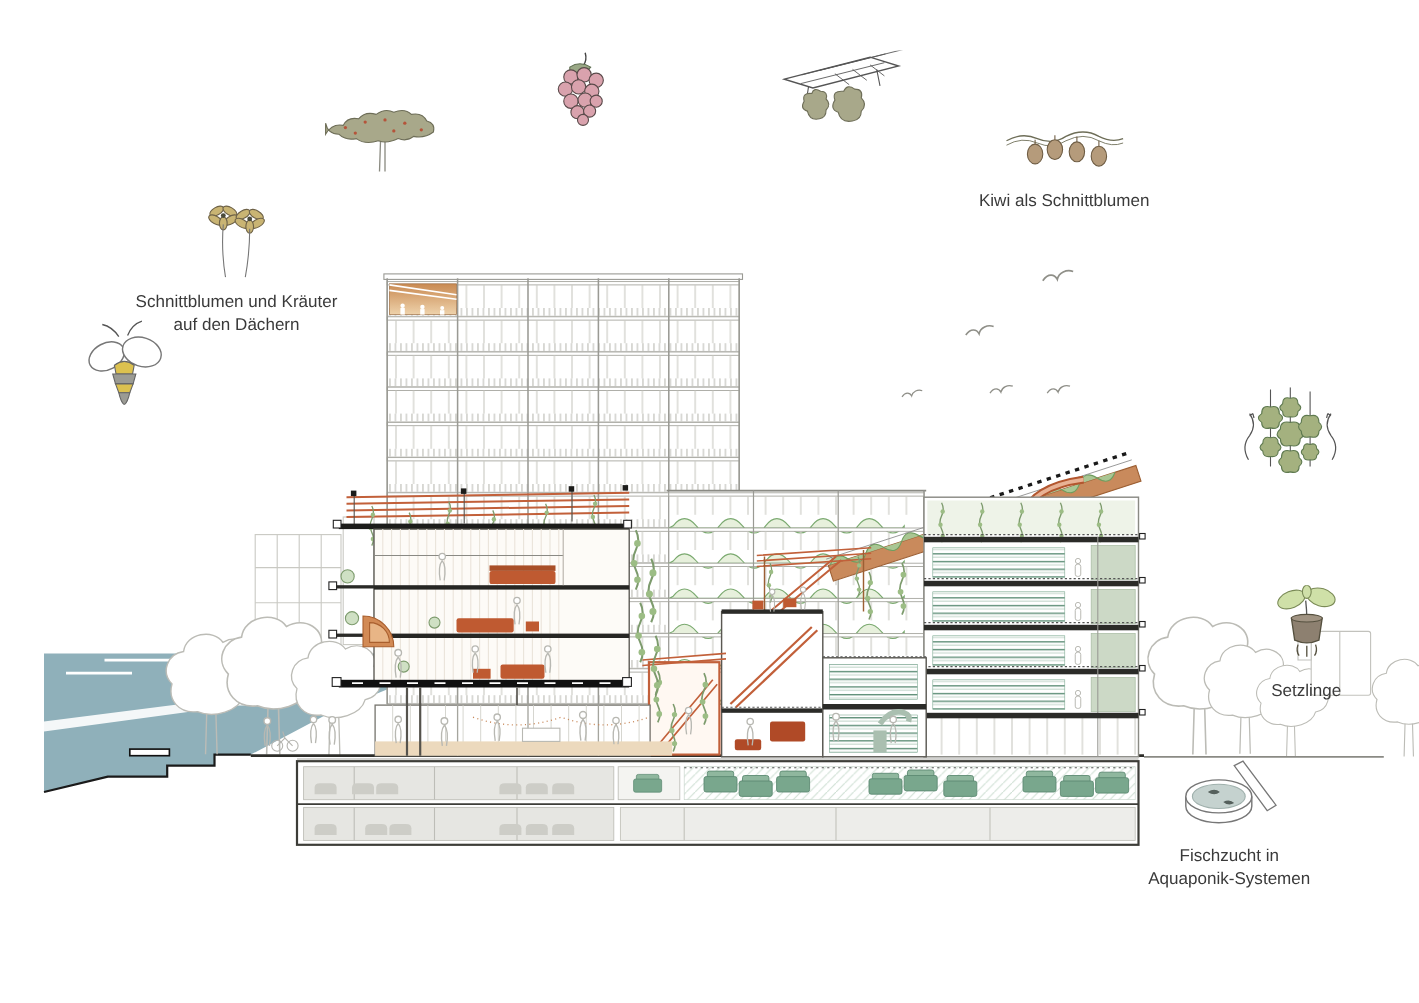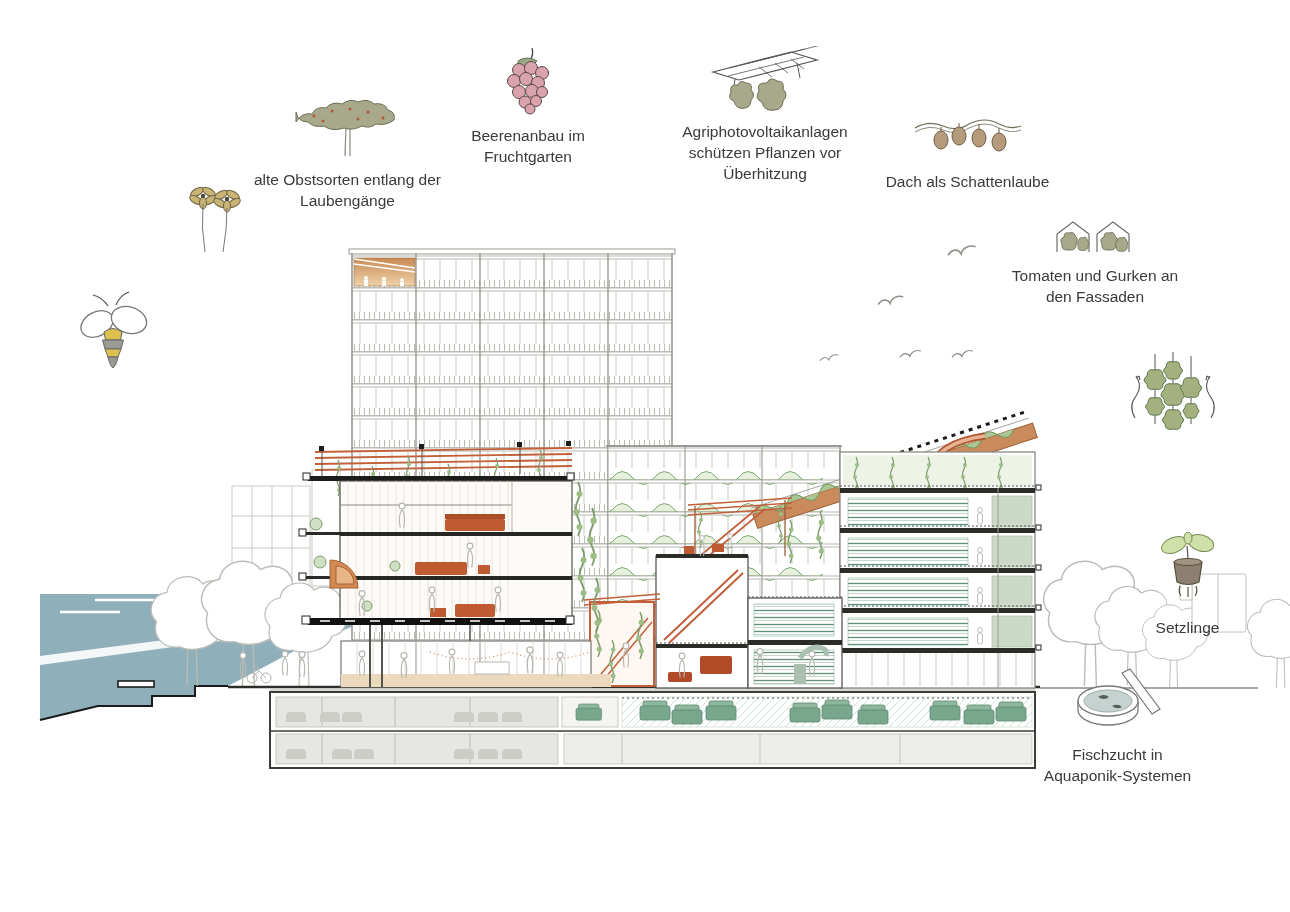--- a/index.html
+++ b/index.html
@@ -375,24 +375,20 @@
             <circle cx="26" cy="20" r="1.5"></circle>
             <circle cx="44" cy="15" r="1.5"></circle>
             <circle cx="62" cy="13" r="1.5"></circle>
             <circle cx="80" cy="16" r="1.5"></circle>
             <circle cx="95" cy="22" r="1.5"></circle>
             <circle cx="35" cy="25" r="1.5"></circle>
             <circle cx="70" cy="23" r="1.5"></circle>
           </g>
     </svg>
   </div>
-  <div class="lbl">
-    <span>alte Obstsorten entlang der</span>
-    <span>Laubengänge</span>
-  </div>
 </div>
 
 <div class="anno" style="left:448px;top:46px;width:160px;">
   <div class="ic">
     <svg width="54" height="70" viewBox="0 0 54 70">
       <path d="M31,2 q2,7 -2,12" stroke="#444" fill="none" stroke-width="1.3"></path>
       <path d="M17,15 q9,-6 19,0 q-5,7 -19,4z" fill="#9aa886" stroke="#5f6f52" stroke-width="1"></path>
       <g fill="#d9a2ad" stroke="#5a4a4a" stroke-width="1">
         <circle cx="18" cy="24" r="6.5"></circle>
             <circle cx="30" cy="22" r="6.5"></circle>
@@ -402,59 +398,50 @@
             <circle cx="37" cy="37" r="6.5"></circle>
         <circle cx="18" cy="46" r="6.5"></circle>
             <circle cx="31" cy="45" r="6.5"></circle>
             <circle cx="41" cy="46" r="5.5"></circle>
         <circle cx="24" cy="56" r="6"></circle>
             <circle cx="35" cy="55" r="5.5"></circle>
             <circle cx="29" cy="63" r="5"></circle>
       </g>
     </svg>
   </div>
-  <div class="lbl">
-    <span>Beerenanbau im</span>
-    <span>Fruchtgarten</span>
-  </div>
 </div>
 
 <div class="anno" style="left:660px;top:46px;width:210px;">
   <div class="ic">
     <svg width="120" height="66" viewBox="0 0 120 66">
       <polygon points="8,26 86,6 112,14 34,34" fill="#fff" stroke="#555" stroke-width="1.2"></polygon>
       <path d="M24,22 L100,3 M40,18 L116,-1 M23,30 L99,11 M54,21 L67,31 M70,17 L83,27 M86,13 L99,23" stroke="#555" stroke-width="0.8" fill="none"></path>
       <path d="M30,33 L28,46 M92,17 L95,32" stroke="#555" stroke-width="1" fill="none"></path>
       <path d="M40,62 q-9,2 -11,-7 q-7,-2 -3,-9 q-2,-8 7,-7 q2,-6 8,-2 q7,0 5,7 q5,5 0,10 q0,7 -6,8z" fill="#a8a88a" stroke="#6e6e58" stroke-width="1"></path>
       <path d="M70,64 q-11,2 -13,-8 q-8,-3 -3,-11 q-3,-9 8,-8 q3,-7 10,-2 q8,0 6,8 q6,6 0,12 q0,8 -8,9z" fill="#a8a88a" stroke="#6e6e58" stroke-width="1"></path>
     </svg>
-  </div>
-  <div class="lbl">
-    <span>Agriphotovoltaikanlagen</span>
-    <span>schützen Pflanzen vor</span>
-    <span>Überhitzung</span>
   </div>
 </div>
 
 <div class="anno" style="left:865px;top:110px;width:205px;">
   <div class="ic">
     <svg width="110" height="52" viewBox="0 0 110 52">
       <path d="M2,18 q14,-8 28,-2 q14,6 26,-2 q16,-8 30,0 q12,6 22,2" fill="none" stroke="#6e6e58" stroke-width="1.2"></path>
       <path d="M2,22 q14,-8 28,-2 q14,6 26,-2 q16,-8 30,0 q12,6 22,2" fill="none" stroke="#6e6e58" stroke-width="0.8"></path>
       <g fill="#b59b7b" stroke="#6f5d44" stroke-width="1">
         <ellipse cx="28" cy="30" rx="7" ry="9"></ellipse>
             <ellipse cx="46" cy="26" rx="7" ry="9"></ellipse>
         <ellipse cx="66" cy="28" rx="7" ry="9"></ellipse>
             <ellipse cx="86" cy="32" rx="7" ry="9"></ellipse>
       </g>
       <path d="M28,21 v-4 M46,17 v-4 M66,19 v-5 M86,23 v-5" stroke="#6f5d44" stroke-width="1" fill="none"></path>
     </svg>
   </div>
   <div class="lbl">
-    <span>Dach als Schattenlaube</span>
+    <span>Kiwi als Schnittblumen</span>
   </div>
 </div>
 
 <div class="anno" style="left:115px;top:186px;width:200px;">
   <div class="ic">
     <svg width="64" height="68" viewBox="0 0 64 68">
       <g fill="#c9b473" stroke="#6e6248" stroke-width="1">
         <ellipse cx="14" cy="6" rx="7" ry="3.5" transform="rotate(-30 14 6)"></ellipse>
         <ellipse cx="26" cy="6" rx="7" ry="3.5" transform="rotate(30 26 6)"></ellipse>
         <ellipse cx="13" cy="14" rx="7" ry="3.5" transform="rotate(30 13 14)"></ellipse>
@@ -464,42 +451,26 @@
         <ellipse cx="50" cy="9" rx="7" ry="3.5" transform="rotate(30 50 9)"></ellipse>
         <ellipse cx="37" cy="17" rx="7" ry="3.5" transform="rotate(30 37 17)"></ellipse>
         <ellipse cx="51" cy="17" rx="7" ry="3.5" transform="rotate(-30 51 17)"></ellipse>
         <ellipse cx="44" cy="20" rx="3.5" ry="6"></ellipse>
       </g>
       <circle cx="20" cy="10" r="2.2" fill="#4a4a3a"></circle>
           <circle cx="44" cy="13" r="2.2" fill="#4a4a3a"></circle>
       <path d="M20,18 q-2,24 2,48 M44,22 q0,22 -4,44" fill="none" stroke="#777" stroke-width="1"></path>
     </svg>
   </div>
-</div>
-
-<div class="anno" style="left:995px;top:218px;width:200px;">
-  <div class="ic">
-    <svg width="84" height="38" viewBox="0 0 84 38">
-      <g fill="none" stroke="#6e6e66" stroke-width="1.2">
-        <path d="M4,16 L20,4 L36,16 M4,16 V34 M36,16 V34"></path>
-        <path d="M44,16 L60,4 L76,16 M44,16 V34 M76,16 V34"></path>
-      </g>
-      <g fill="#a8a88a" stroke="#6e6e58" stroke-width="0.9">
-        <path d="M14,32 q-6,0 -5,-6 q-3,-5 2,-7 q0,-5 5,-4 q5,-2 6,3 q4,3 1,7 q1,6 -4,7z"></path>
-        <path d="M29,33 q-5,0 -4,-5 q-3,-4 1,-6 q0,-4 4,-3 q4,-2 5,2 q3,3 1,6 q1,5 -4,6z" transform="scale(0.9) translate(3,3)"></path>
-        <path d="M54,32 q-6,0 -5,-6 q-3,-5 2,-7 q0,-5 5,-4 q5,-2 6,3 q4,3 1,7 q1,6 -4,7z"></path>
-        <path d="M69,33 q-5,0 -4,-5 q-3,-4 1,-6 q0,-4 4,-3 q4,-2 5,2 q3,3 1,6 q1,5 -4,6z" transform="scale(0.95) translate(2,2)"></path>
-      </g>
-    </svg>
-  </div>
   <div class="lbl">
-    <span>Tomaten und Gurken an</span>
-    <span>den Fassaden</span>
-  </div>
-</div>
+    <span>Schnittblumen und Kräuter</span>
+    <span>auf den Dächern</span>
+  </div>
+</div>
+
 
 <div class="anno" style="left:38px;top:290px;width:155px;">
   <div class="ic">
     <svg width="84" height="78" viewBox="0 0 84 78">
       <path d="M34,16 q-6,-9 -15,-11 M42,15 q4,-10 13,-13" fill="none" stroke="#555" stroke-width="1.2"></path>
       <ellipse cx="23" cy="34" rx="17" ry="12" transform="rotate(-28 23 34)" fill="#fff" stroke="#777" stroke-width="1.3"></ellipse>
       <ellipse cx="55" cy="30" rx="18" ry="13" transform="rotate(18 55 30)" fill="#fff" stroke="#777" stroke-width="1.3"></ellipse>
       <g stroke="#666" stroke-width="1">
         <path d="M30,42 q9,-7 18,0 l-1.5,8 h-15z" fill="#dcc14f"></path>
         <path d="M28.5,50 h21 l-2.5,9 h-16z" fill="#9b9b94"></path>
@@ -539,21 +510,21 @@
       <path d="M18,30 h28 l-3,20 q-11,5 -22,0z" fill="#8d8070" stroke="#55503f" stroke-width="1.2"></path>
       <ellipse cx="32" cy="30" rx="14" ry="3.5" fill="#a09382" stroke="#55503f" stroke-width="1"></ellipse>
       <path d="M24,54 q-2,6 1,10 M32,55 v10 M40,54 q2,6 -1,10" fill="none" stroke="#55503f" stroke-width="1.2"></path>
     </svg>
   </div>
   <div class="lbl">
     <span>Setzlinge</span>
   </div>
 </div>
 
-<div class="anno" style="left:1020px;top:667px;width:195px;text-align:center;">
+<div class="anno" style="left:1020px;top:690px;width:195px;text-align:center;">
   <div class="ic">
     <svg width="96" height="68" viewBox="0 0 96 68">
       <polygon points="52,6 60,2 90,42 82,47" fill="#fff" stroke="#777" stroke-width="1.2"></polygon>
       <path d="M8,34 v9 a30,15 0 0 0 60,0 v-9" fill="#fff" stroke="#777" stroke-width="1.3"></path>
       <ellipse cx="38" cy="34" rx="30" ry="15" fill="#fff" stroke="#777" stroke-width="1.3"></ellipse>
       <ellipse cx="38" cy="34" rx="24" ry="11" fill="#c5d2cf" stroke="#9fb0ac" stroke-width="1"></ellipse>
       <g fill="#55605c">
         <path d="M28,30 q6,-4 11,0 q-5,4 -11,0 l-4,2 z"></path>
         <path d="M42,39 q6,-3 10,1 q-5,3 -10,-1 l-4,1 z"></path>
       </g>

